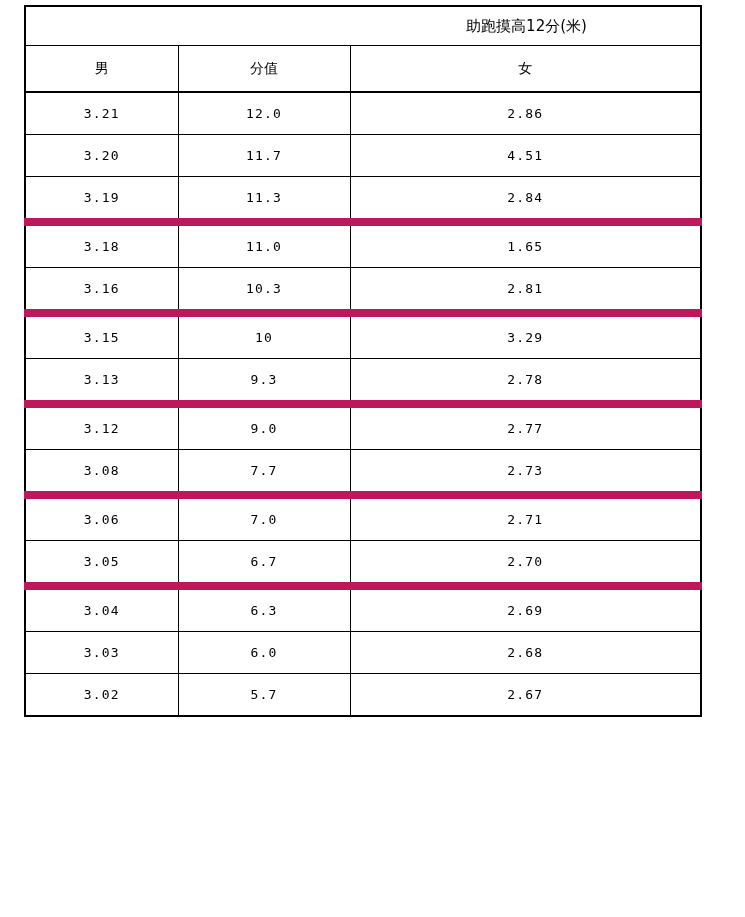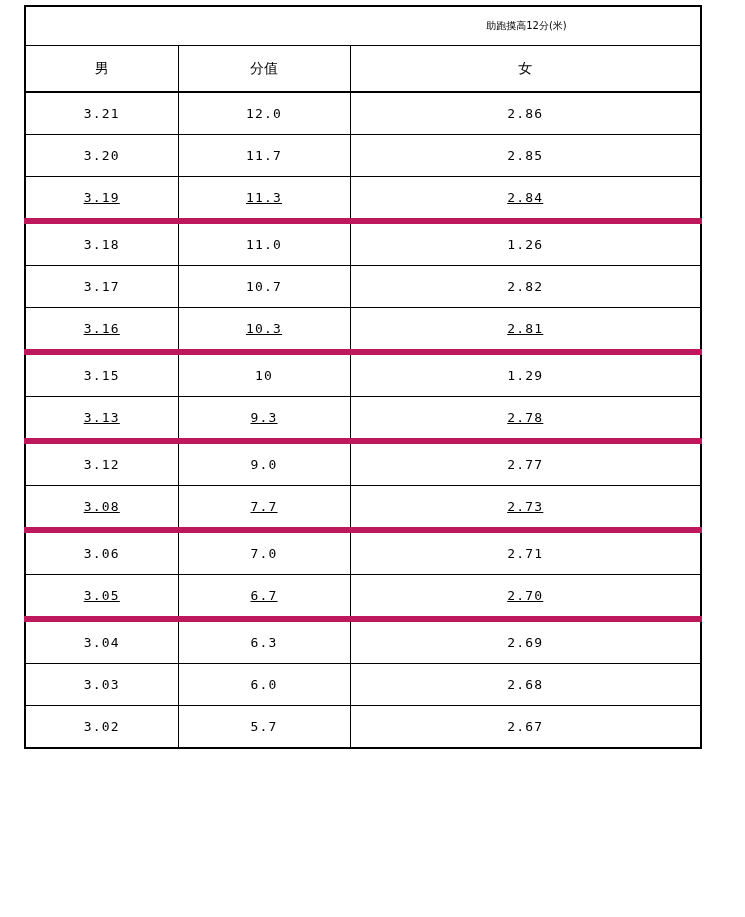--- a/index.html
+++ b/index.html
@@ -53,21 +53,21 @@
   tr.title-row td {
     height: 38px;
     border-bottom: 1px solid #000000;
   }
   .title-text {
     display: block;
     
     width: 351px;
     margin-left: 325px;
     text-align: center;
-    font-size: 10px;
+    font-size: 15px;
     font-family: "DejaVu Sans", "Liberation Sans", sans-serif;
     line-height: 38px;
     white-space: nowrap;
   }
 
   
   tr.header-row td {
     height: 45px;
     font-size: 14px;
     font-family: "DejaVu Sans", "Liberation Sans", sans-serif;
@@ -78,22 +78,21 @@
   tr.data-row td {
     height: 41px;
     font-size: 13px;
     font-family: "DejaVu Sans Mono", "Liberation Mono", monospace;
     letter-spacing: 1.2px;
     margin-left: 14px;
   }
 
   
   tr.group-end td {
-    border-bottom: 6px solid #be185d;
-    text-decoration: underline;
+    border-bottom: 8px solid #be185d;
   }
 
   
   tr.data-row.last-row td {
     border-bottom: 1px solid #bbbbbb;
   }
 </style>
 </head>
 <body>
 
@@ -120,46 +119,41 @@
       </tr>
 
     <tr class="data-row">
           <td>3.21</td>
           <td>12.0</td>
           <td>2.86</td>
         </tr>
         <tr class="data-row">
           <td>3.20</td>
           <td>11.7</td>
-          <td>2.85</td>
+          <td>4.51</td>
         </tr>
         <tr class="data-row group-end">
           <td>3.19</td>
           <td>11.3</td>
           <td>2.84</td>
         </tr>
         <tr class="data-row">
           <td>3.18</td>
           <td>11.0</td>
-          <td>1.26</td>
-        </tr>
-        <tr class="data-row">
-          <td>3.17</td>
-          <td>10.7</td>
-          <td>2.82</td>
+          <td>1.65</td>
         </tr>
         <tr class="data-row group-end">
           <td>3.16</td>
           <td>10.3</td>
           <td>2.81</td>
         </tr>
         <tr class="data-row">
           <td>3.15</td>
           <td>10</td>
-          <td>1.29</td>
+          <td>3.29</td>
         </tr>
         <tr class="data-row group-end">
           <td>3.13</td>
           <td>9.3</td>
           <td>2.78</td>
         </tr>
         <tr class="data-row">
           <td>3.12</td>
           <td>9.0</td>
           <td>2.77</td>

